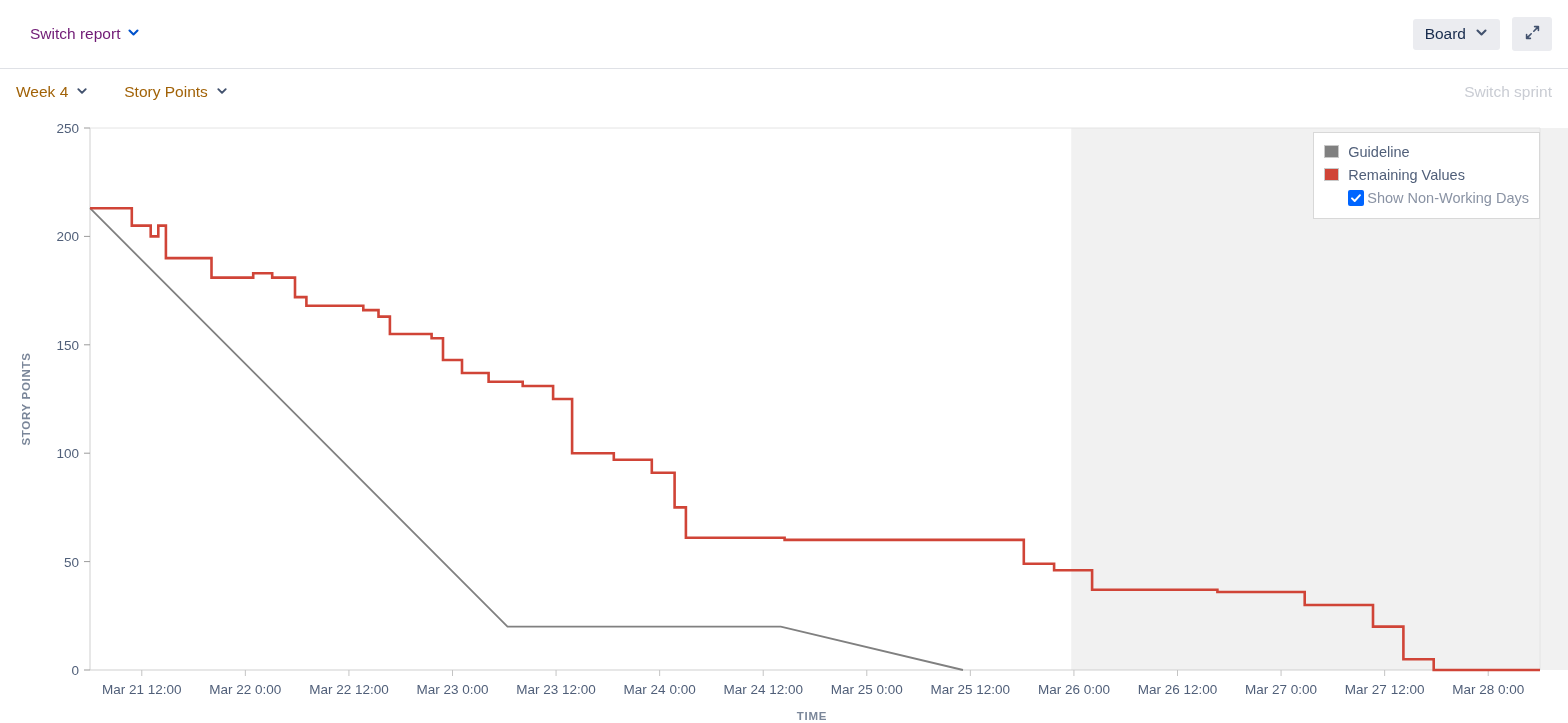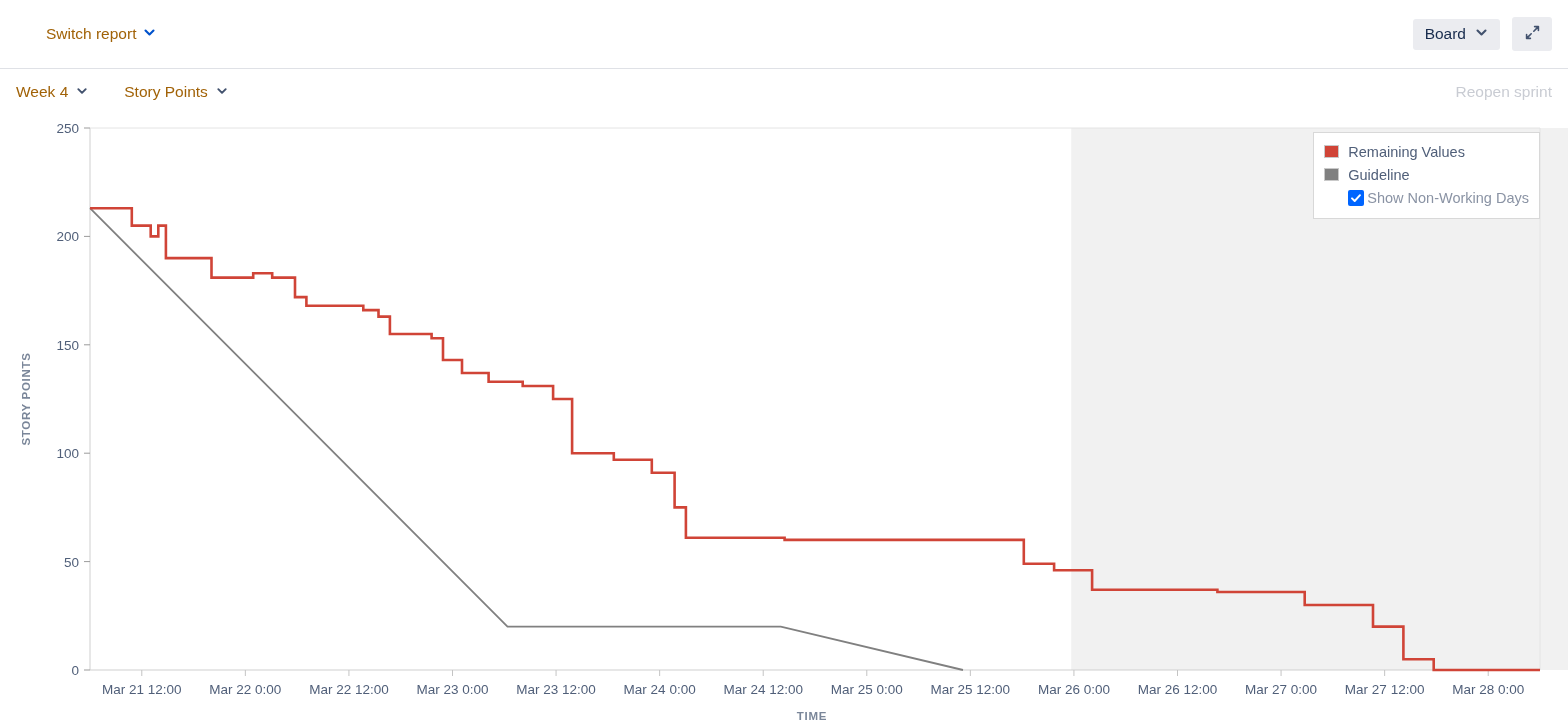--- a/index.html
+++ b/index.html
@@ -28,23 +28,23 @@
     align-items: center;
   }
   .page-title {
     font-size: 29px;
     font-weight: 400;
     color: #172b4d;
     letter-spacing: -0.2px;
     white-space: nowrap;
   }
   .switch-report {
-    margin-left: 30px;
+    margin-left: 14px;
     font-size: 15.5px;
-    color: #a16207;
+    color: #701a75;
     cursor: pointer;
     display: flex;
     align-items: flex-end;
     gap: 7px;
     white-space: nowrap;
   }
   .switch-report .caret { display: block; }
   .header-spacer { flex: 1 1 auto; }
 
   .board-btn {
@@ -226,21 +226,21 @@
     <span>Story Points</span>
     <span>
       <svg width="12" height="12" viewBox="0 0 13 13">
           <path d="M2.5 4.5 L6.5 8.5 L10.5 4.5" fill="none" stroke="#42526e" stroke-width="2.1" stroke-linecap="round" stroke-linejoin="round"></path>
         </svg>
     </span>
   </div>
 
   <div class="header-spacer"></div>
 
-  <div class="reopen-sprint">Reopen sprint</div>
+  <div class="reopen-sprint">Switch sprint</div>
 </div>
 
 <div class="chart-wrap">
   <svg class="chart" id="chart-svg" width="1568" height="609">
     <g id="nonworking-layer">
         <rect x="1071.217277486911" y="14" width="649.0837696335082" height="542" fill="#f1f1f1"></rect>
       </g>
     <g id="axes-layer">
         <line x1="90" y1="14" x2="90" y2="556" stroke="#cfcfcf" stroke-width="1"></line>
         <line x1="90" y1="556" x2="1540" y2="556" stroke="#cfcfcf" stroke-width="1"></line>
@@ -292,26 +292,26 @@
         <text x="1281.0714285714284" y="580" text-anchor="middle" class="tick-label">Mar 27 0:00</text>
         <text x="1384.642857142857" y="580" text-anchor="middle" class="tick-label">Mar 27 12:00</text>
         <text x="1488.2142857142858" y="580" text-anchor="middle" class="tick-label">Mar 28 0:00</text>
         <text x="812" y="606" text-anchor="middle" class="axis-title">TIME</text>
         <text x="30" y="285" text-anchor="middle" class="axis-title" transform="rotate(-90 30 285)">STORY POINTS</text>
       </g>
   </svg>
 
   <div class="legend">
     <div class="legend-row">
+      <span class="swatch" id="sw-guideline" style="background: rgb(128, 128, 128);"></span>
+      <span class="legend-text">Guideline</span>
+    </div>
+    <div class="legend-row">
       <span class="swatch" id="sw-remaining" style="background: rgb(208, 68, 55);"></span>
       <span class="legend-text">Remaining Values</span>
-    </div>
-    <div class="legend-row">
-      <span class="swatch" id="sw-guideline" style="background: rgb(128, 128, 128);"></span>
-      <span class="legend-text">Guideline</span>
     </div>
     <div class="legend-check-row">
       <span class="checkbox">
         <svg width="12" height="12" viewBox="0 0 12 12">
             <path d="M2 6.3 L4.7 9 L10 3.2" fill="none" stroke="#ffffff" stroke-width="1.9" stroke-linecap="round" stroke-linejoin="round"></path>
           </svg>
       </span>
       <span class="legend-check-label">Show Non-Working Days</span>
     </div>
   </div>

